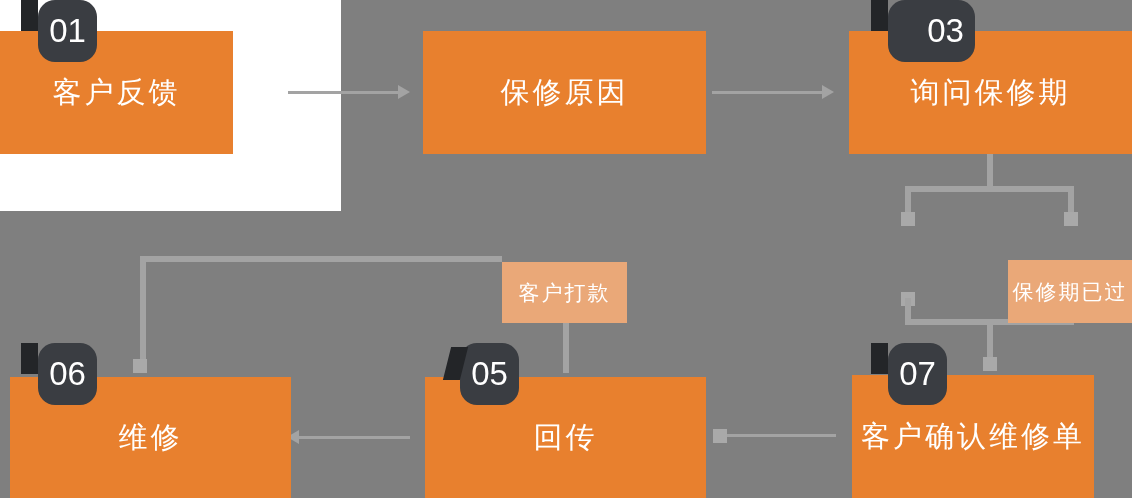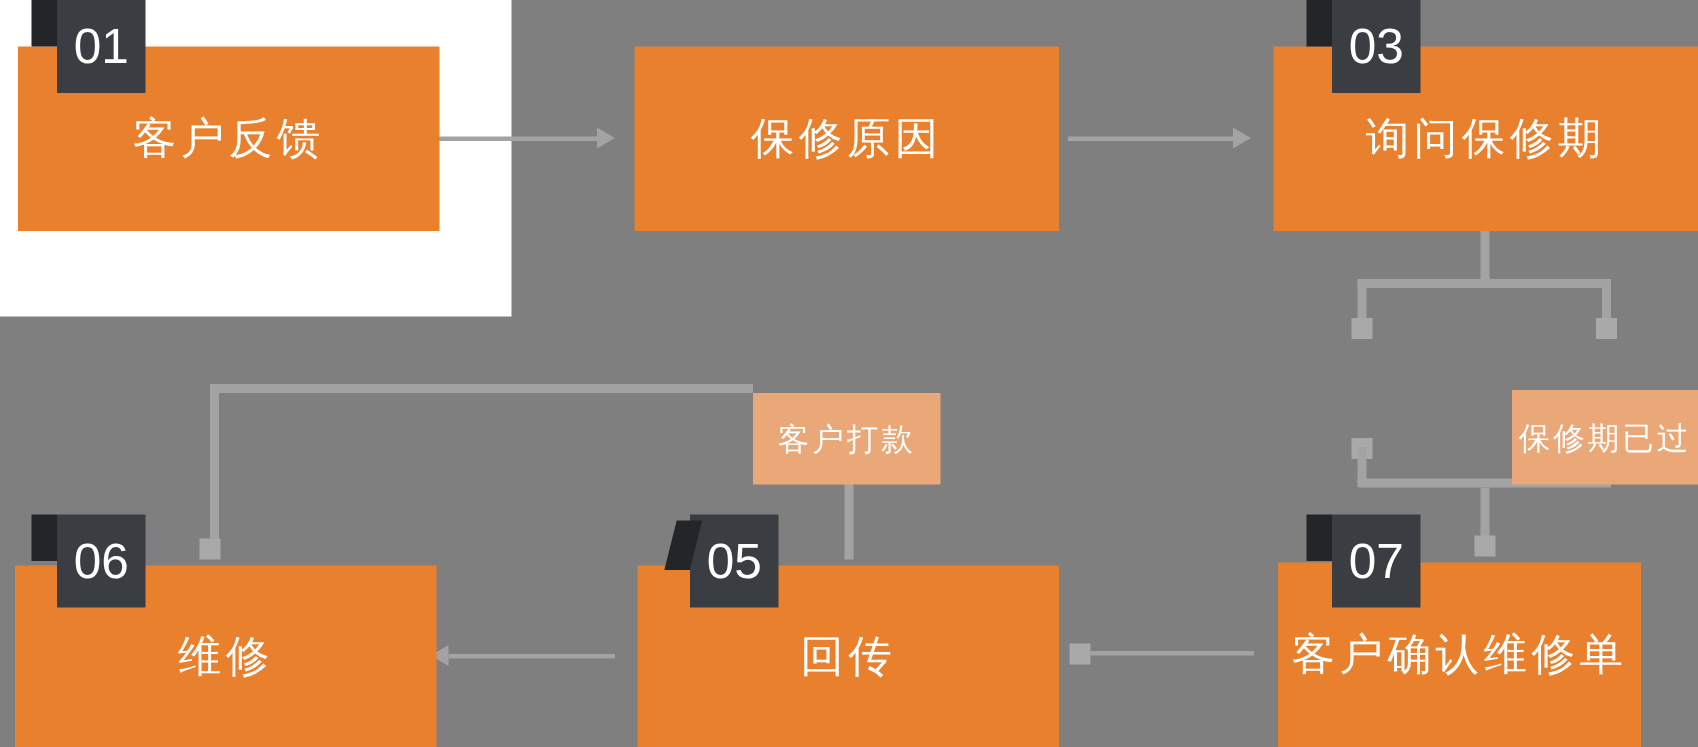--- a/index.html
+++ b/index.html
@@ -6,39 +6,39 @@
   .canvas{
     position:relative;width:1132px;height:498px;overflow:hidden;
     background:var(--background,#7f7f7f);
     font-family:"Liberation Sans","DejaVu Sans",sans-serif;
   }
   .panel{position:absolute;left:0;top:0;width:341px;height:211px;background:var(--panel,#fff);}
   .node{position:absolute;display:flex;align-items:center;justify-content:center;color:#fff;}
   .main{background:var(--box,#e8802e);font-size:29px;letter-spacing:3px;}
   .sub{background:var(--box_light,#eaa878);font-size:21px;letter-spacing:2px;margin-top:32px;}
   
-  #n1{left:12px;   top:31px; width:281px;height:123px;}
+  #n1{left:0;   top:31px; width:233px;height:123px;}
   #n2{left:423px;top:31px; width:283px;height:123px;}
   #n3{left:849px;top:31px; width:283px;height:123px;}
   #n4{left:852px;top:375px;width:242px;height:123px;}
   #n5{left:425px;top:377px;width:281px;height:121px;}
   #n6{left:0;   top:377px;width:281px;height:121px;margin-left:10px;}
   
   #s1{left:849px; top:228px;width:124px;height:63px;}
   #s2{left:1008px;top:228px;width:124px;height:63px;}
   #s3{left:502px; top:230px;width:125px;height:61px;}
   
   .badge{
     position:absolute;width:59px;height:62px;background:var(--badge,#3a3d42);
-    color:#fff;font-size:33px;display:flex;align-items:center;justify-content:center;
+    color:#fff;font-size:33px;display:flex;align-items:center;justify-content:center;border-radius:17px;
   }
   .fold{position:absolute;left:-17px;top:0;width:17px;height:31px;background:var(--badge_fold,#232528);}
   #b1{left:38px; top:0;}
   #b2{left:462px;top:0;}
-  #b3{left:888px;top:0;}
+  #b3{left:888px;top:0;padding-left:28px;}
   #b4{left:888px;top:343px;}
   #b5{left:460px;top:343px;}
   #b6{left:38px; top:343px;}
   #b5 .fold{left:-13px;top:4px;height:33px;transform:skewX(-14deg);}
   
   .line{position:absolute;background:var(--line,#a3a3a3);}
   .sq{position:absolute;width:14px;height:14px;background:var(--endpoint,#a9a9a9);}
   .arrow-r{position:absolute;width:0;height:0;
     border-top:7px solid transparent;border-bottom:7px solid transparent;
     border-left:12px solid var(--line,#a3a3a3);}

